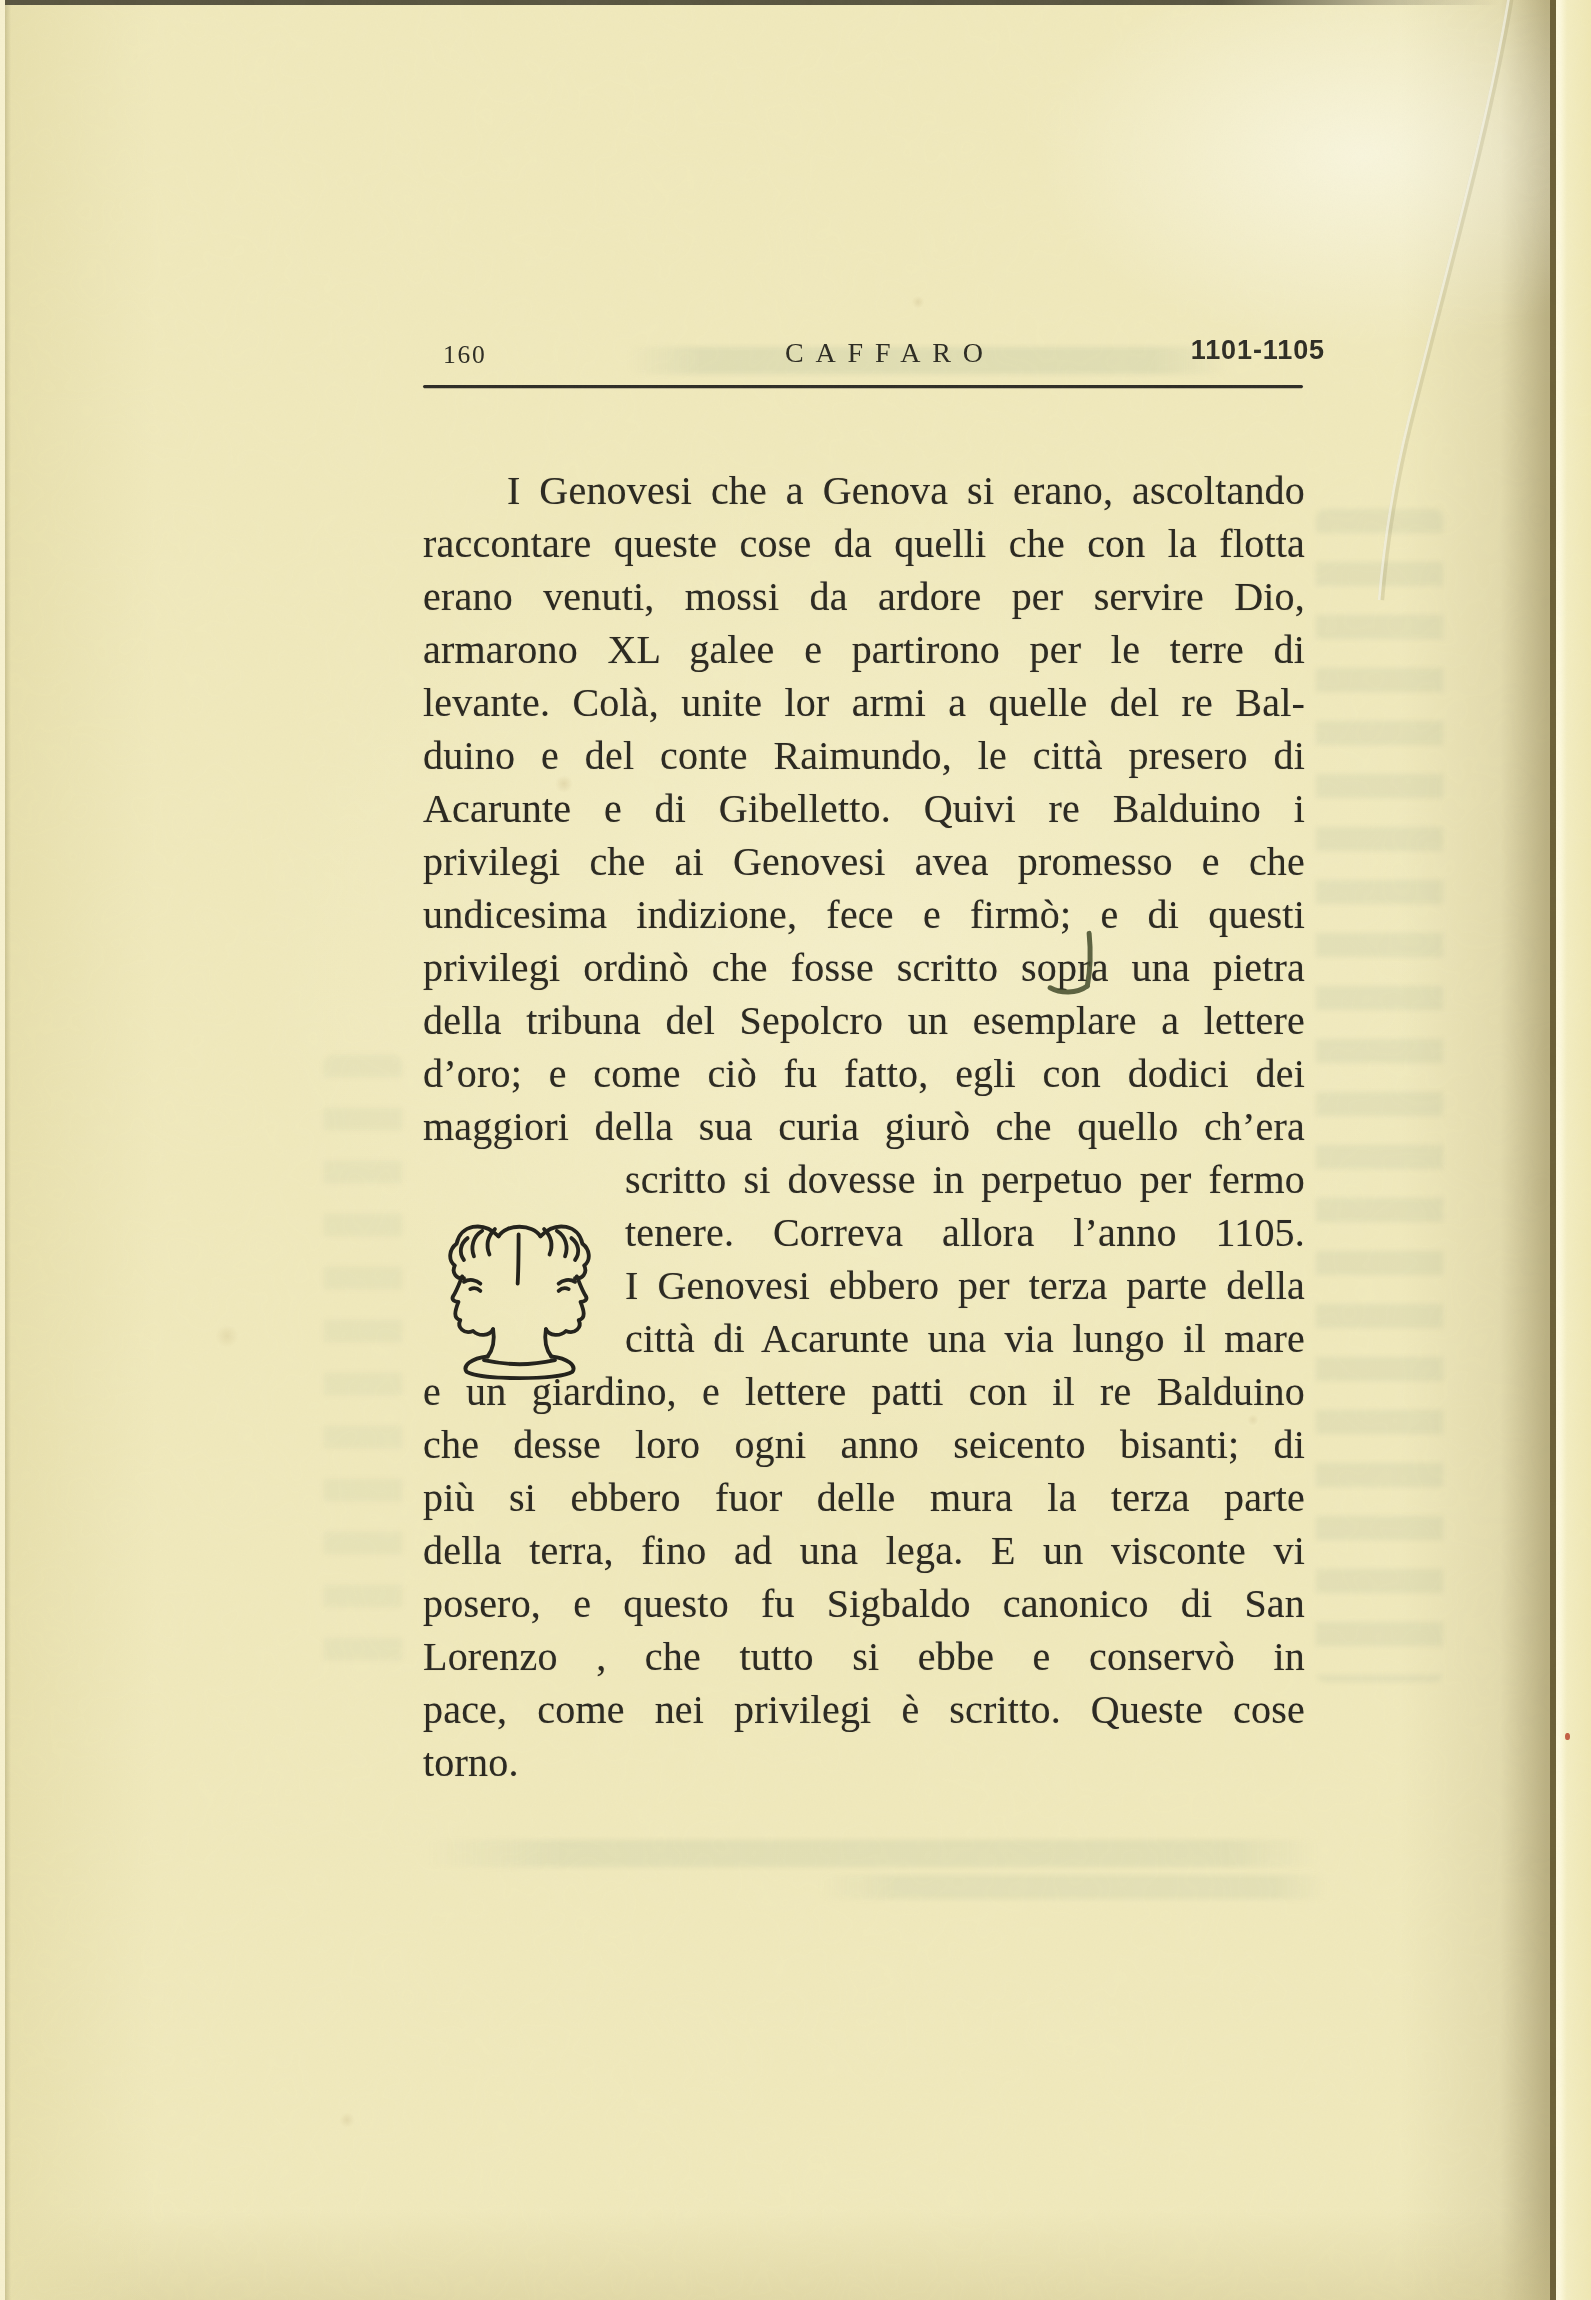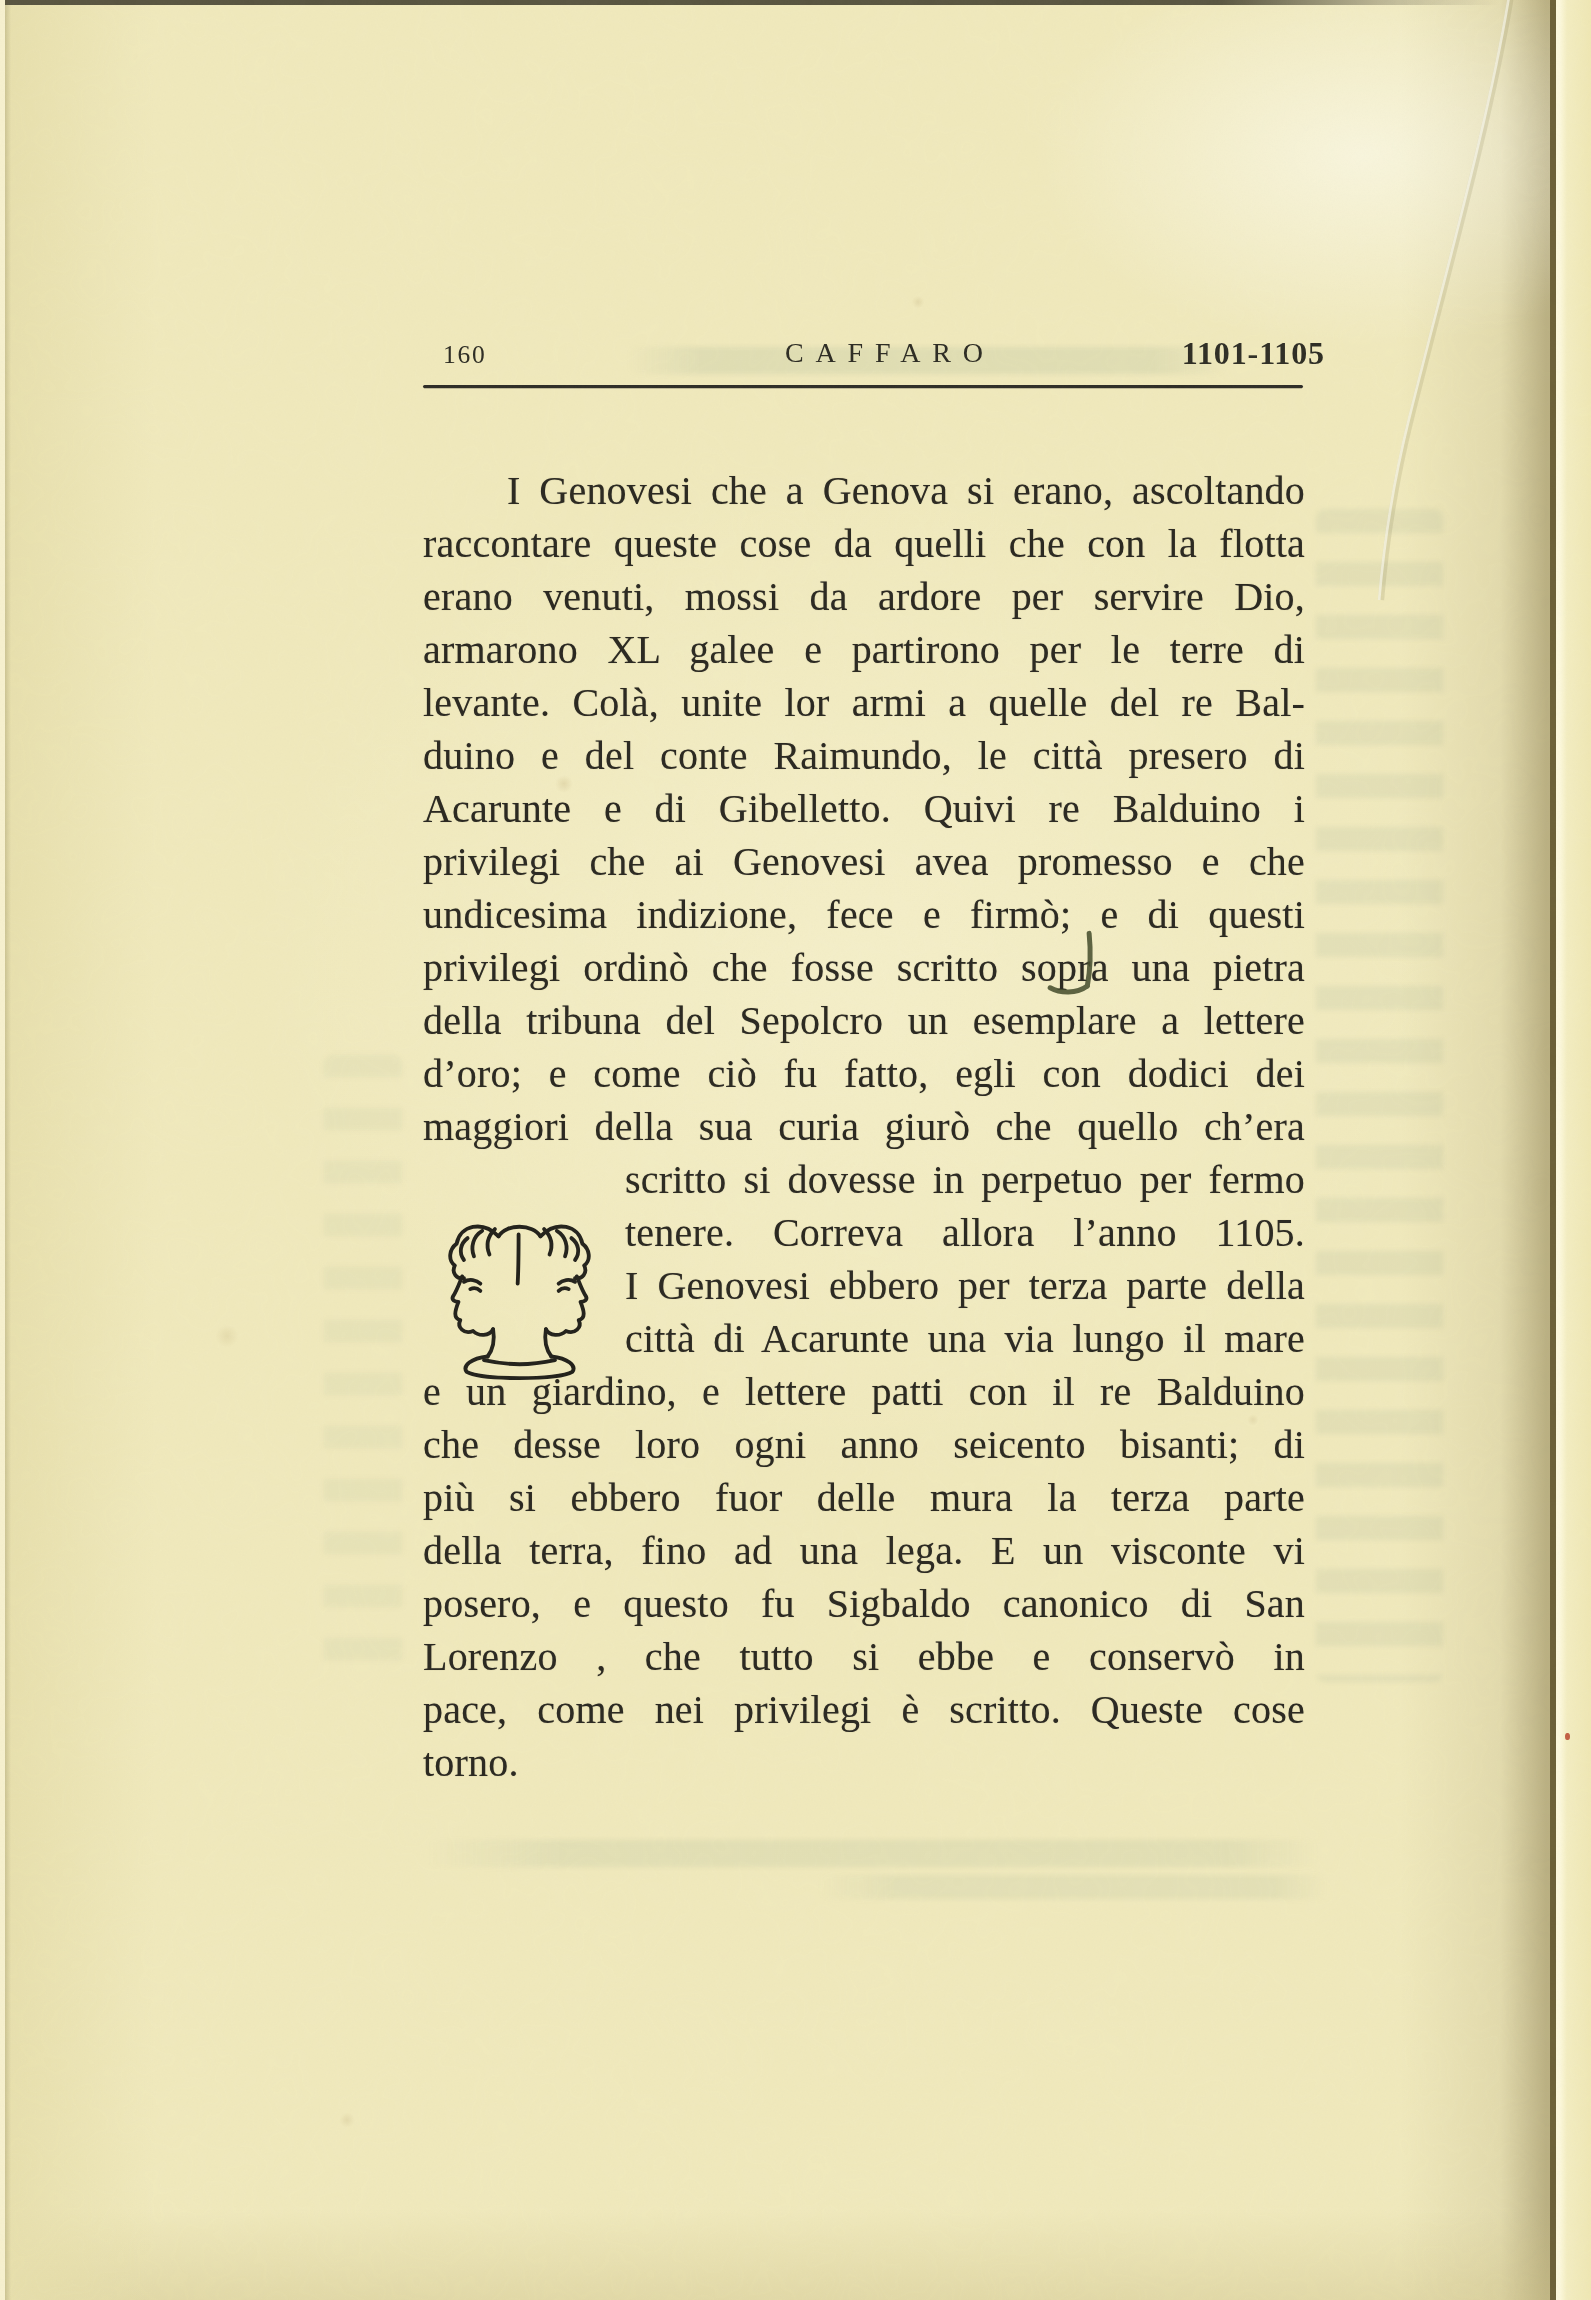--- a/index.html
+++ b/index.html
@@ -40,21 +40,21 @@
   .g-col2{left:324px;top:1055px;width:78px;height:636px;
     background:repeating-linear-gradient(180deg,rgba(144,166,138,0.09) 0 22px,rgba(144,166,138,0) 22px 53px);}
   .g-bot1{left:427px;top:1840px;width:891px;height:27px;
     background:linear-gradient(90deg,rgba(144,166,138,0) 0%,rgba(144,166,138,0.14) 15%,rgba(144,166,138,0.14) 90%,rgba(144,166,138,0) 100%);}
   .g-bot2{left:818px;top:1875px;width:509px;height:23.6px;
     background:linear-gradient(90deg,rgba(144,166,138,0) 0%,rgba(144,166,138,0.12) 15%,rgba(144,166,138,0.12) 90%,rgba(144,166,138,0) 100%);}
   
   .hdr{position:absolute;left:423px;top:329px;width:882px;height:49px;color:#2b2a22;margin-left:20px;}
   .hdr .pn{position:absolute;left:0;top:11px;font-size:25.5px;letter-spacing:1.8px;}
   .hdr .ttl{position:absolute;left:0;right:0;top:8.2px;text-align:center;font-size:28px;letter-spacing:11.8px;text-indent:11.8px;}
-  .hdr .yrs{position:absolute;right:0;top:6.4px;font-family:Liberation Serif, serif;font-weight:bold;font-size:32px;letter-spacing:0.9px;}
+  .hdr .yrs{position:absolute;right:0;top:6.4px;font-family:Liberation Sans, sans-serif;font-weight:bold;font-size:27px;letter-spacing:0.9px;}
   .rule{position:absolute;left:423px;top:385px;width:880px;height:2.7px;background:#2b2a24;border-radius:1.8px;
     box-shadow:0 1.8px 0 -0.9px rgba(43,42,36,0.25);}
   .bodytext{position:absolute;left:423px;top:464px;width:882px;color:#27251e;
     font-size:40px;line-height:53px;letter-spacing:0.2px;word-spacing:1.4px;
     text-shadow:0 0 0.9px rgba(39,37,30,0.38);}
   .line{height:53px;text-align:justify;text-align-last:justify;}
   .line.first{text-indent:84px;}
   .line.wrap{padding-left:202px;}
   .line.last{text-align-last:left;}
   .illustration{position:absolute;left:442px;top:1209px;pointer-events:none;}

